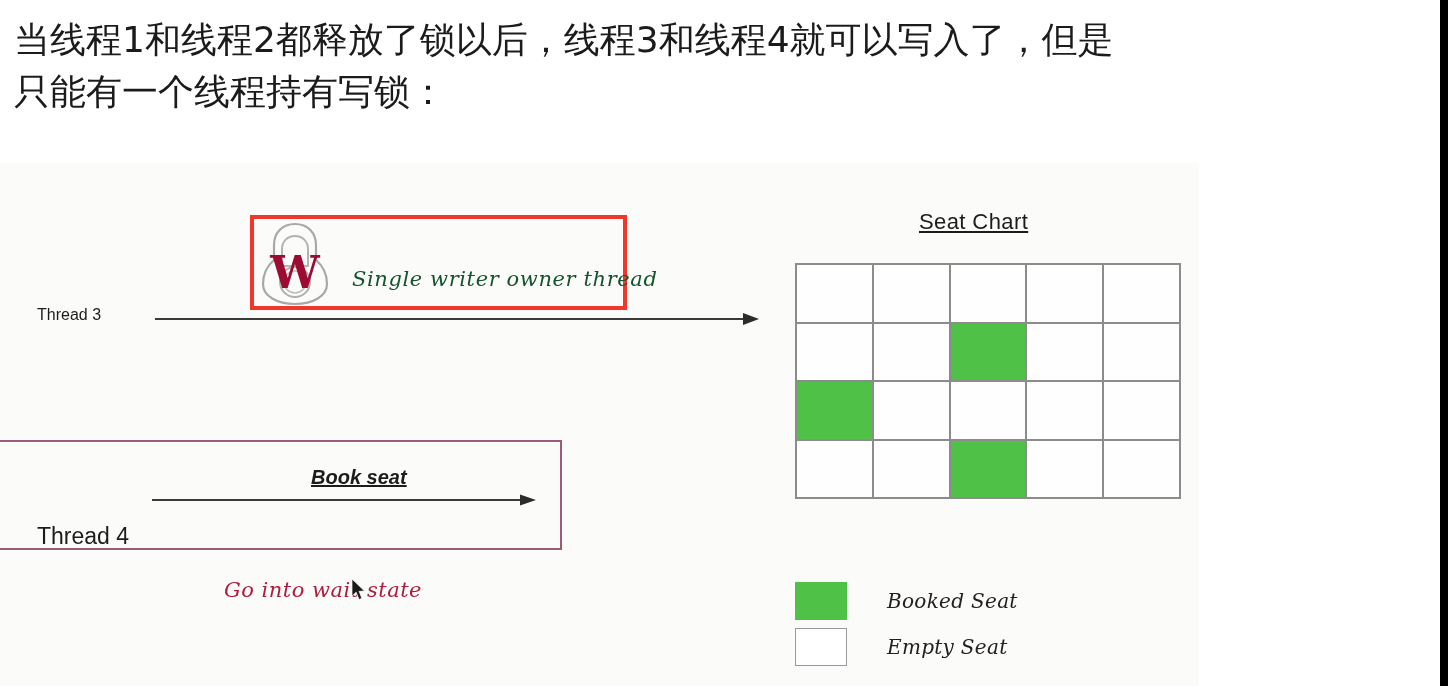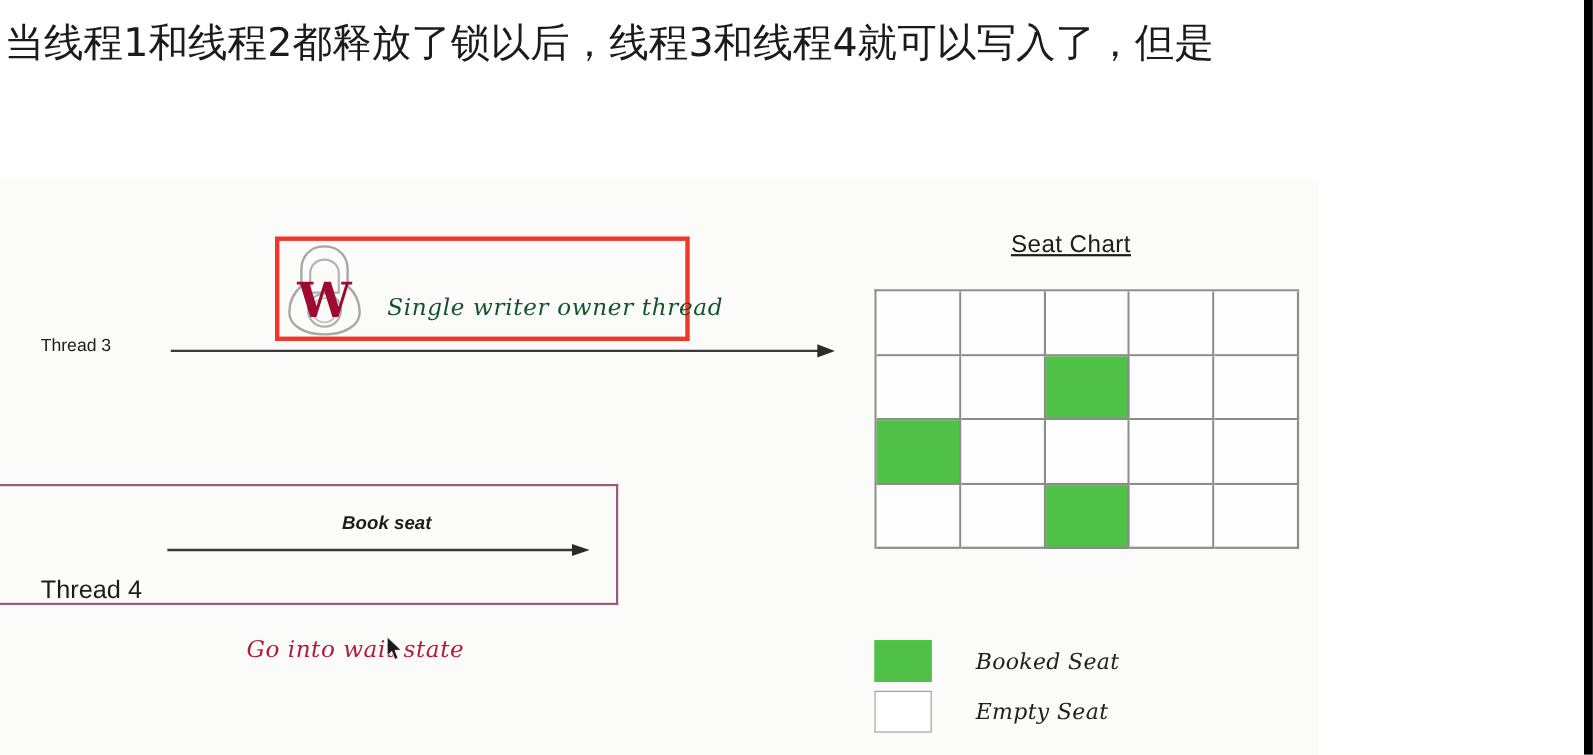--- a/index.html
+++ b/index.html
@@ -17,21 +17,21 @@
 
   
   #caption {
     position: absolute;
     left: 0px;
     top: 0px;
     width: 1448px;
     height: 160px;
     background: #ffffff;
     box-sizing: border-box;
-    padding: 14px 10px 0 4px;
+    padding: 14px 10px 0 14px;
   }
   #caption .line {
     font-family: "DejaVu Sans", "Liberation Sans", sans-serif;
     font-size: 36px;
     line-height: 52px;
     color: #1b1b1b;
     letter-spacing: 0px;
     white-space: nowrap;
   }
 
@@ -129,23 +129,24 @@
     width: 384px;
     height: 16px;
   }
   #bookseat-text {
     position: absolute;
     left: 311px;
     top: 466px;
     font-family: "Liberation Sans", sans-serif;
     font-style: italic;
     font-weight: bold;
-    font-size: 17px;
+    font-size: 20px;
     color: #1c1c1c;
     white-space: nowrap;
+    text-decoration: underline;
   }
 
   
   #wait-text {
     position: absolute;
     left: 224px;
     top: 578px;
     font-family: "DejaVu Serif", serif;
     font-style: italic;
     font-size: 21px;
@@ -229,20 +230,21 @@
     color: #24201f;
     letter-spacing: 0.3px;
     white-space: nowrap;
   }
 </style>
 </head>
 <body>
 
 <div id="caption">
   <div class="line">当线程1和线程2都释放了锁以后，线程3和线程4就可以写入了，但是</div>
+  <div class="line">只能有一个线程持有写锁：</div>
 </div>
 
 <div id="diagram"></div>
 
 <div id="thread3-label">Thread 3</div>
 
 <svg id="thread3-arrow" viewBox="0 0 604 16">
   <line x1="0" y1="8" x2="592" y2="8" stroke="#3a3a3a" stroke-width="2.2"></line>
   <polygon points="604,8 588,2 588,14" fill="#2b2b2b"></polygon>
 </svg>

